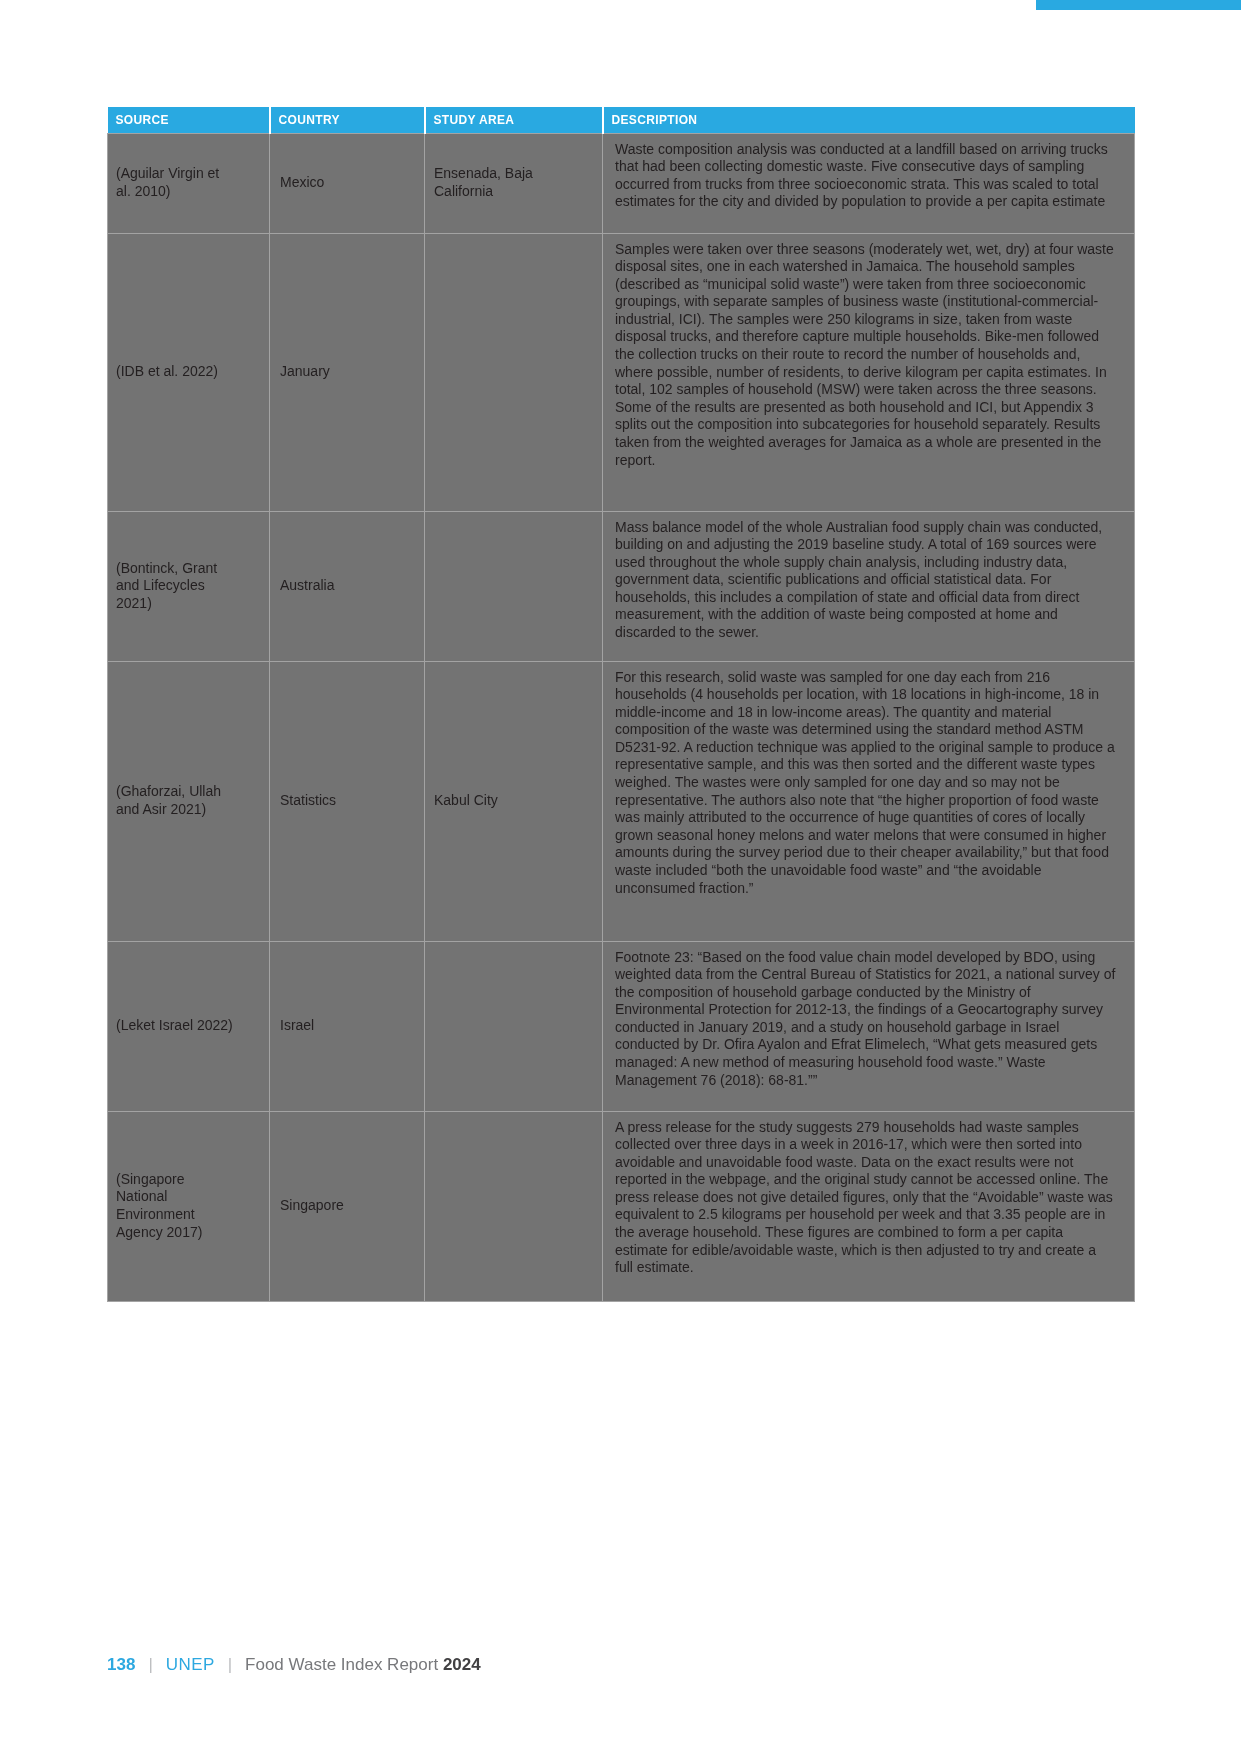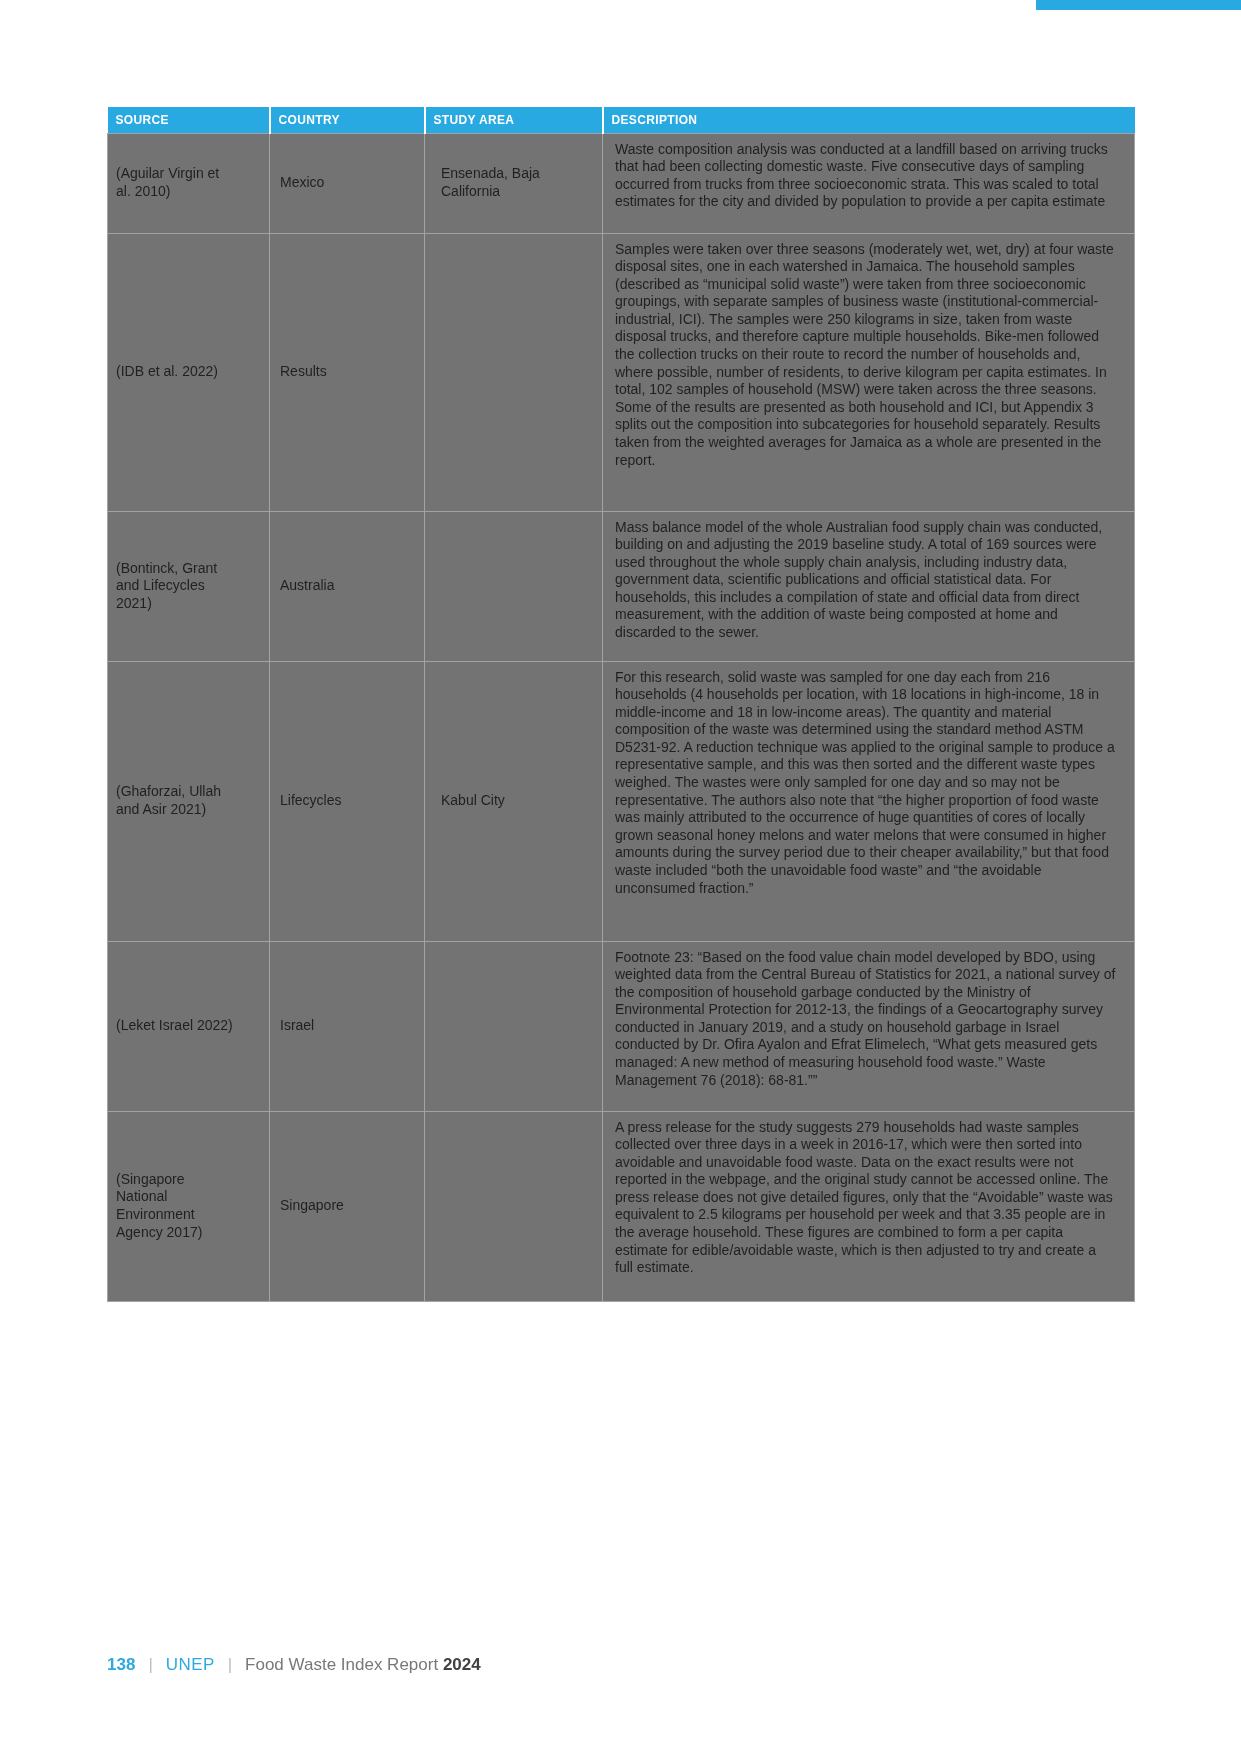--- a/index.html
+++ b/index.html
@@ -41,21 +41,21 @@
   tbody td{
     border:1px solid #a3a3a3;
     font-size:14px;
     line-height:17.6px;
     color:#231f20;
     box-sizing:border-box;
     background:#737373;
   }
   td.cell-source{vertical-align:middle;padding:6px 34px 6px 8px;}
   td.cell-country{vertical-align:middle;padding:6px 12px 6px 10px;}
-  td.cell-study{vertical-align:middle;padding:6px 14px 6px 16px;}
+  td.cell-study{vertical-align:middle;padding:6px 14px 6px 9px;}
   td.cell-desc{vertical-align:top;padding:7px 18px 9px 12px;}
   tr.r0{height:100px}
   tr.r1{height:278px}
   tr.r2{height:150px}
   tr.r3{height:280px}
   tr.r4{height:170px}
   tr.r5{height:190px}
   .footer{
     position:absolute;left:107px;top:1655px;
     font-size:17px;color:#77787b;
@@ -92,33 +92,33 @@
     </thead>
     <tbody>
       <tr class="r0">
         <td class="cell-source">(Aguilar Virgin et al. 2010)</td>
         <td class="cell-country">Mexico</td>
         <td class="cell-study">Ensenada, Baja California</td>
         <td class="cell-desc">Waste composition analysis was conducted at a landfill based on arriving trucks that had been collecting domestic waste. Five consecutive days of sampling occurred from trucks from three socioeconomic strata. This was scaled to total estimates for the city and divided by population to provide a per capita estimate</td>
       </tr>
       <tr class="r1">
         <td class="cell-source">(IDB et al. 2022)</td>
-        <td class="cell-country">Results</td>
+        <td class="cell-country">January</td>
         <td class="cell-study"></td>
         <td class="cell-desc">Samples were taken over three seasons (moderately wet, wet, dry) at four waste disposal sites, one in each watershed in Jamaica. The household samples (described as “municipal solid waste”) were taken from three socioeconomic groupings, with separate samples of business waste (institutional-commercial-industrial, ICI). The samples were 250 kilograms in size, taken from waste disposal trucks, and therefore capture multiple households. Bike-men followed the collection trucks on their route to record the number of households and, where possible, number of residents, to derive kilogram per capita estimates. In total, 102 samples of household (MSW) were taken across the three seasons. Some of the results are presented as both household and ICI, but Appendix 3 splits out the composition into subcategories for household separately. Results taken from the weighted averages for Jamaica as a whole are presented in the report.</td>
       </tr>
       <tr class="r2">
         <td class="cell-source">(Bontinck, Grant and Lifecycles 2021)</td>
         <td class="cell-country">Australia</td>
         <td class="cell-study"></td>
         <td class="cell-desc">Mass balance model of the whole Australian food supply chain was conducted, building on and adjusting the 2019 baseline study. A total of 169 sources were used throughout the whole supply chain analysis, including industry data, government data, scientific publications and official statistical data. For households, this includes a compilation of state and official data from direct measurement, with the addition of waste being composted at home and discarded to the sewer.</td>
       </tr>
       <tr class="r3">
         <td class="cell-source">(Ghaforzai, Ullah and Asir 2021)</td>
-        <td class="cell-country">Lifecycles</td>
+        <td class="cell-country">Statistics</td>
         <td class="cell-study">Kabul City</td>
         <td class="cell-desc">For this research, solid waste was sampled for one day each from 216 households (4 households per location, with 18 locations in high-income, 18 in middle-income and 18 in low-income areas). The quantity and material composition of the waste was determined using the standard method ASTM D5231-92. A reduction technique was applied to the original sample to produce a representative sample, and this was then sorted and the different waste types weighed. The wastes were only sampled for one day and so may not be representative. The authors also note that “the higher proportion of food waste was mainly attributed to the occurrence of huge quantities of cores of locally grown seasonal honey melons and water melons that were consumed in higher amounts during the survey period due to their cheaper availability,” but that food waste included “both the unavoidable food waste” and “the avoidable unconsumed fraction.”</td>
       </tr>
       <tr class="r4">
         <td class="cell-source">(Leket Israel 2022)</td>
         <td class="cell-country">Israel</td>
         <td class="cell-study"></td>
         <td class="cell-desc">Footnote 23: “Based on the food value chain model developed by BDO, using weighted data from the Central Bureau of Statistics for 2021, a national survey of the composition of household garbage conducted by the Ministry of Environmental Protection for 2012-13, the findings of a Geocartography survey conducted in January 2019, and a study on household garbage in Israel conducted by Dr. Ofira Ayalon and Efrat Elimelech, “What gets measured gets managed: A new method of measuring household food waste.” Waste Management 76 (2018): 68-81.””</td>
       </tr>
       <tr class="r5">

